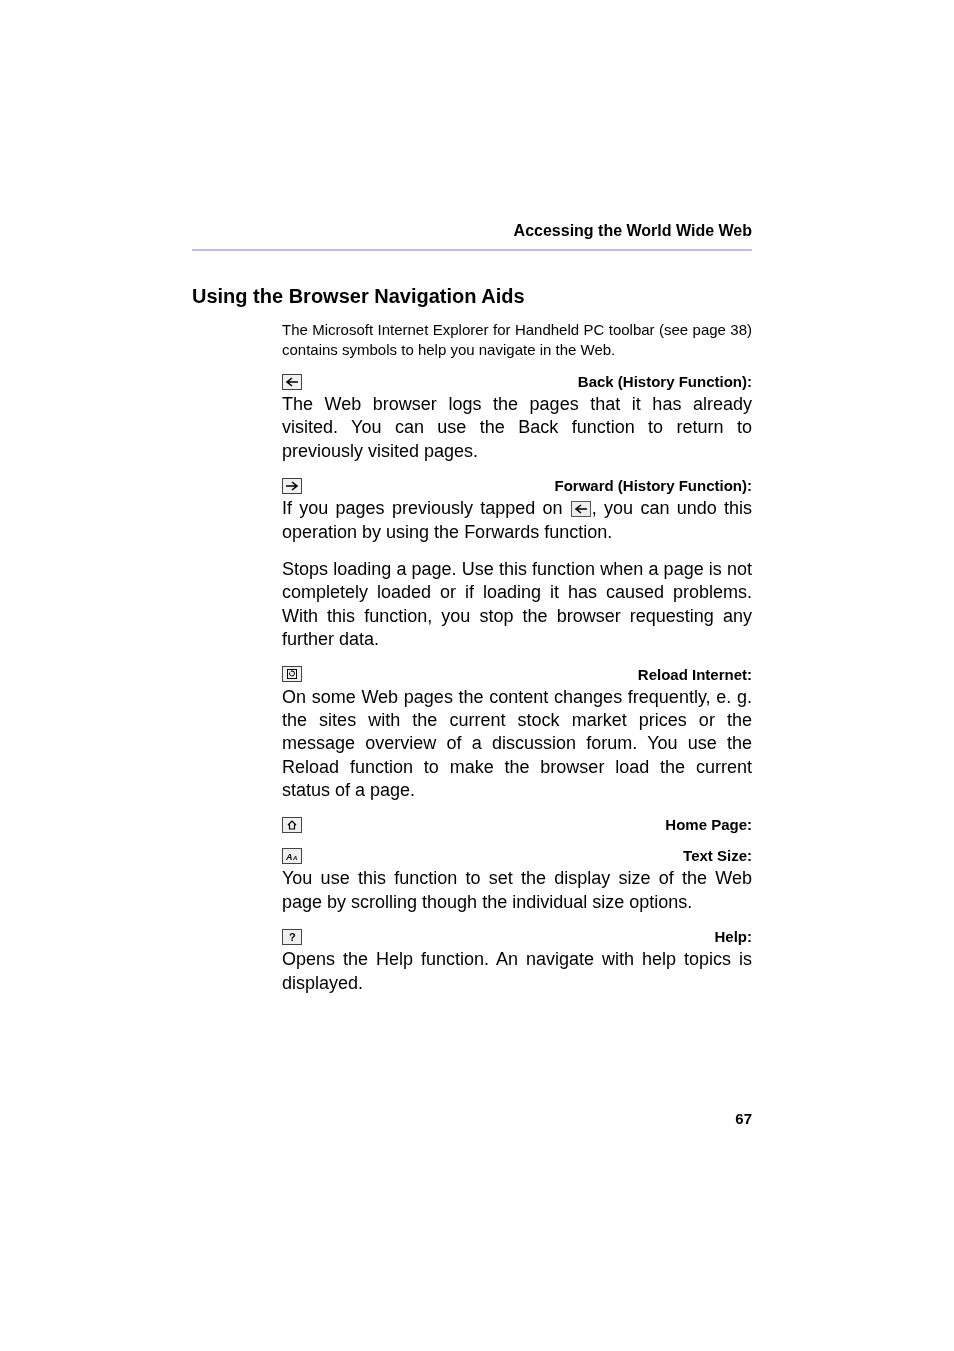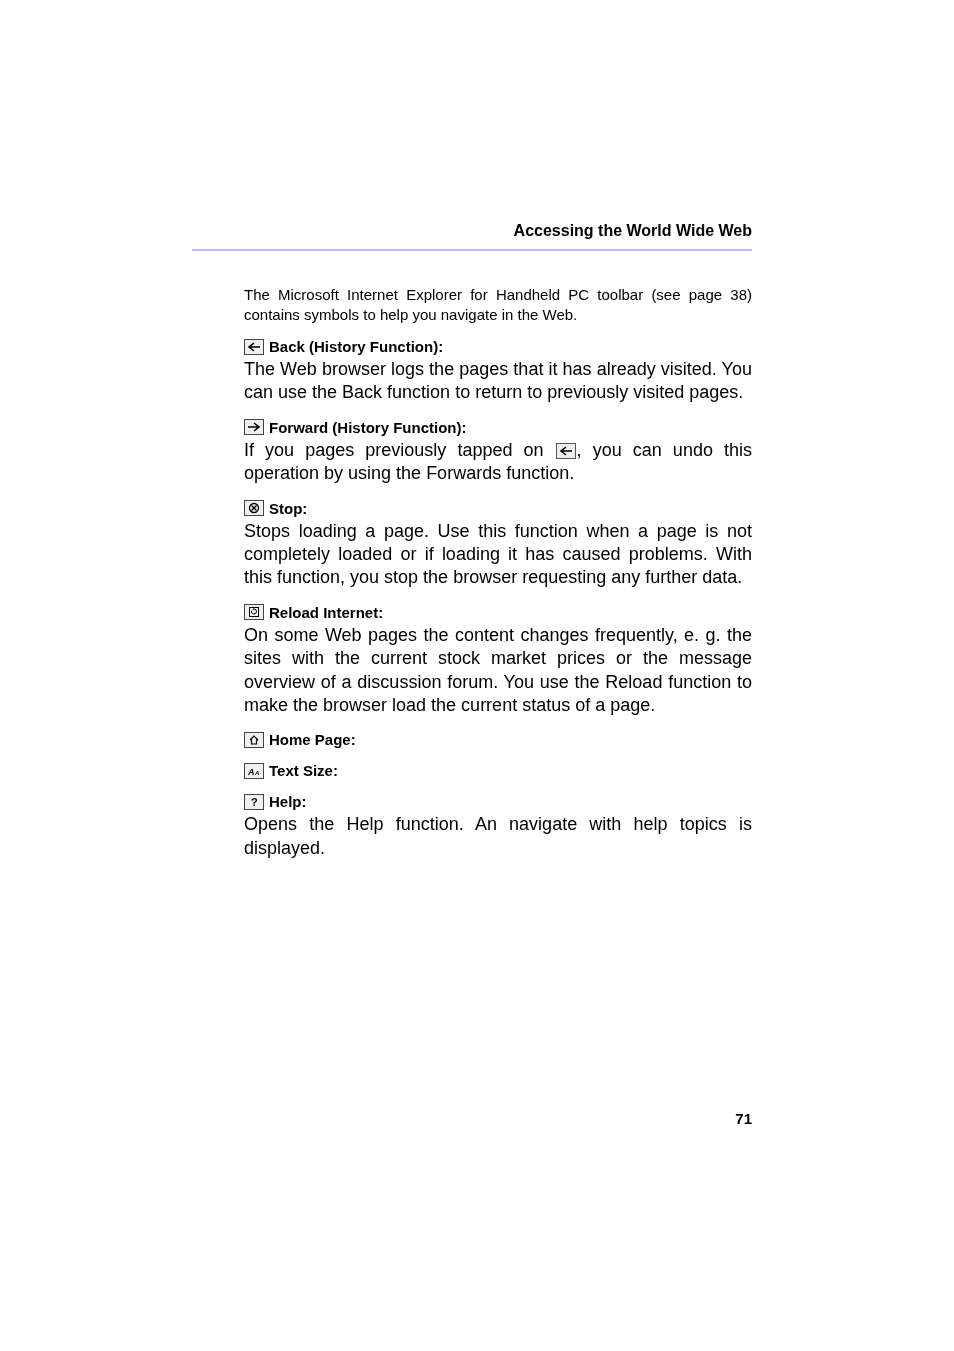--- a/index.html
+++ b/index.html
@@ -21,35 +21,36 @@
       padding-bottom: 9px;
       border-bottom: 2px solid #c4b5fd;
       margin-bottom: 34px;
     }
     .section-title {
       font-weight: bold;
       font-size: 20px;
       margin-bottom: 12px;
     }
     .content {
-      margin-left: 52px;
+      margin-left: 90px;
     }
     .intro {
       font-size: 15px;
       line-height: 1.3;
       text-align: justify;
       margin-bottom: 14px;
     }
     .item {
       margin-bottom: 14px;
     }
     .item-header {
       display: flex;
       align-items: center;
       margin-bottom: 3px;
+      justify-content: space-between;
     }
     .icon-box {
       display: inline-flex;
       align-items: center;
       justify-content: center;
       width: 20px;
       height: 16px;
       border: 1px solid #444;
       background: #f0f0f0;
       margin-right: 5px;
@@ -83,20 +84,21 @@
       font-weight: bold;
       font-size: 15px;
     }
   </style>
 </head>
 <body>
 
 <div class="page">
   <div class="header-title">Accessing the World Wide Web</div>
 
+  <div class="section-title">Using the Browser Navigation Aids</div>
 
   <div class="content">
     <p class="intro">The Microsoft Internet Explorer for Handheld PC toolbar (see page 38) contains symbols to help you navigate in the Web.</p>
 
     <div class="item">
       <div class="item-header">
         <span class="icon-box">
           <svg width="14" height="10" viewBox="0 0 14 10">
               <path d="M7 1 L2 5 L7 9 M2 5 H13" stroke="#000" stroke-width="1.6" fill="none"></path>
             </svg>
@@ -118,29 +120,20 @@
       <p class="item-body">
         <span>If you pages previously tapped on </span><span class="inline-icon">
             <svg width="14" height="10" viewBox="0 0 14 10">
               <path d="M7 1 L2 5 L7 9 M2 5 H13" stroke="#000" stroke-width="1.6" fill="none"></path>
             </svg>
           </span><span>, you can undo this operation by using the Forwards function.</span>
       </p>
     </div>
 
     <div class="item">
-      <div class="item-header">
-        <span class="icon-box">
-          <svg width="12" height="12" viewBox="0 0 12 12">
-              <circle cx="6" cy="6" r="4.5" fill="none" stroke="#000" stroke-width="1.3"></circle>
-              <path d="M3.5 3.5 L8.5 8.5 M8.5 3.5 L3.5 8.5" stroke="#000" stroke-width="1.3"></path>
-            </svg>
-        </span>
-        <span class="item-title">Stop:</span>
-      </div>
       <p class="item-body">Stops loading a page. Use this function when a page is not completely loaded or if loading it has caused problems. With this function, you stop the browser requesting any further data.</p>
     </div>
 
     <div class="item">
       <div class="item-header">
         <span class="icon-box">
           <svg width="12" height="12" viewBox="0 0 12 12">
               <rect x="1.5" y="1.5" width="9" height="9" fill="none" stroke="#000" stroke-width="1"></rect>
               <path d="M6 3 A2.5 2.5 0 1 1 3.7 4.5" fill="none" stroke="#000" stroke-width="1"></path>
               <path d="M6 2 L6 4 L4.5 3.2 Z" fill="#000"></path>
@@ -166,30 +159,31 @@
     <div class="item">
       <div class="item-header">
         <span class="icon-box">
           <svg width="14" height="12" viewBox="0 0 14 12">
               <text x="1" y="10" font-size="9" font-family="Arial" font-style="italic" font-weight="bold" fill="#000">A</text>
               <text x="8" y="10" font-size="6" font-family="Arial" font-style="italic" font-weight="bold" fill="#000">A</text>
             </svg>
         </span>
         <span class="item-title">Text Size:</span>
       </div>
+      <p class="item-body">You use this function to set the display size of the Web page by scrolling though the individual size options.</p>
     </div>
 
     <div class="item">
       <div class="item-header">
         <span class="icon-box">
           <svg width="12" height="12" viewBox="0 0 12 12">
               <text x="3" y="10" font-size="11" font-family="Arial" font-weight="bold" fill="#000">?</text>
             </svg>
         </span>
         <span class="item-title">Help:</span>
       </div>
       <p class="item-body">Opens the Help function. An navigate with help topics is displayed.</p>
     </div>
 
   </div>
 </div>
 
-<div class="page-number">71</div>
+<div class="page-number">67</div>
 
 </body></html>

